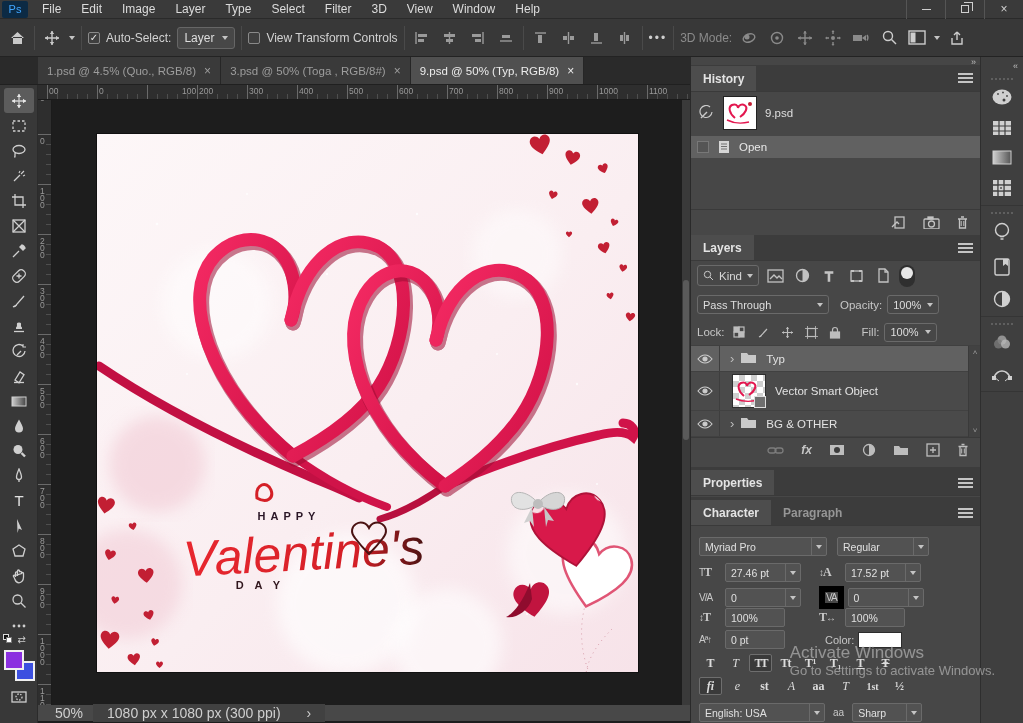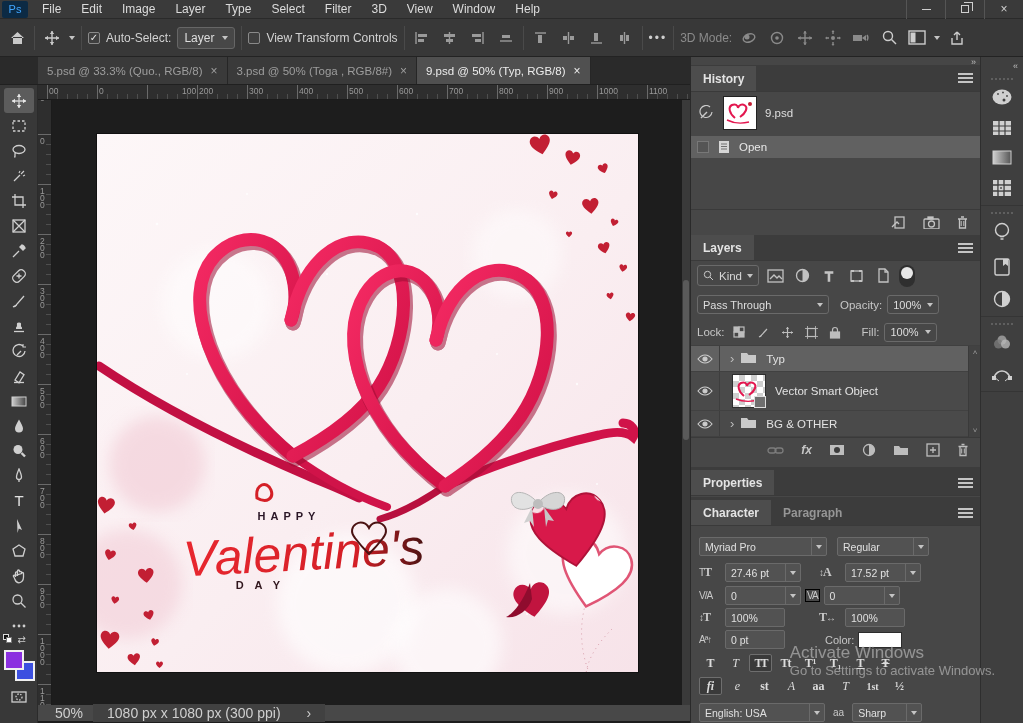--- a/index.html
+++ b/index.html
@@ -294,21 +294,21 @@
     <span class="ob-ic">
         <svg width="16" height="16">
           <path d="M8 10V2M8 2L5 5M8 2l3 3" stroke="#cdcdcd"></path>
           <path d="M3 8v6h10V8" stroke="#cdcdcd"></path>
         </svg>
       </span>
   </div>
 
   <div class="tabbar">
     <span class="dtab">
-        <span>5.psd @ 33.3% (Quo., RGB/8)</span>
+        <span>1.psd @ 4.5% (Quo., RGB/8)</span>
         <span class="tclose">×</span>
       </span>
     <span class="dtab">
         <span>3.psd @ 50% (Toga , RGB/8#)</span>
         <span class="tclose">×</span>
       </span>
     <span class="dtab active">
         <span>9.psd @ 50% (Typ, RGB/8)</span>
         <span class="tclose">×</span>
       </span>
@@ -927,21 +927,21 @@
           </span>
       </div>
       <div class="crow" style="left:8px;top:89px;gap:4px">
         <span class="cic">V/A</span>
         <span class="cfield" style="width:76px">
             <span>0</span>
             <span class="chevbox">
               <span class="chev sm"></span>
             </span>
           </span>
-        <span class="cic" style="border:1px solid #000000;padding:0 1px;width:auto">VA</span>
+        <span class="cic" style="margin-left:14px;border:6px solid #000000;padding:0 1px;width:auto">VA</span>
         <span class="cfield" style="width:76px">
             <span>0</span>
             <span class="chevbox">
               <span class="chev sm"></span>
             </span>
           </span>
       </div>
       <div class="crow" style="left:8px;top:111px;gap:4px">
         <span class="cic">↕<b>T</b></span>
         <span class="cfield" style="width:60px">

